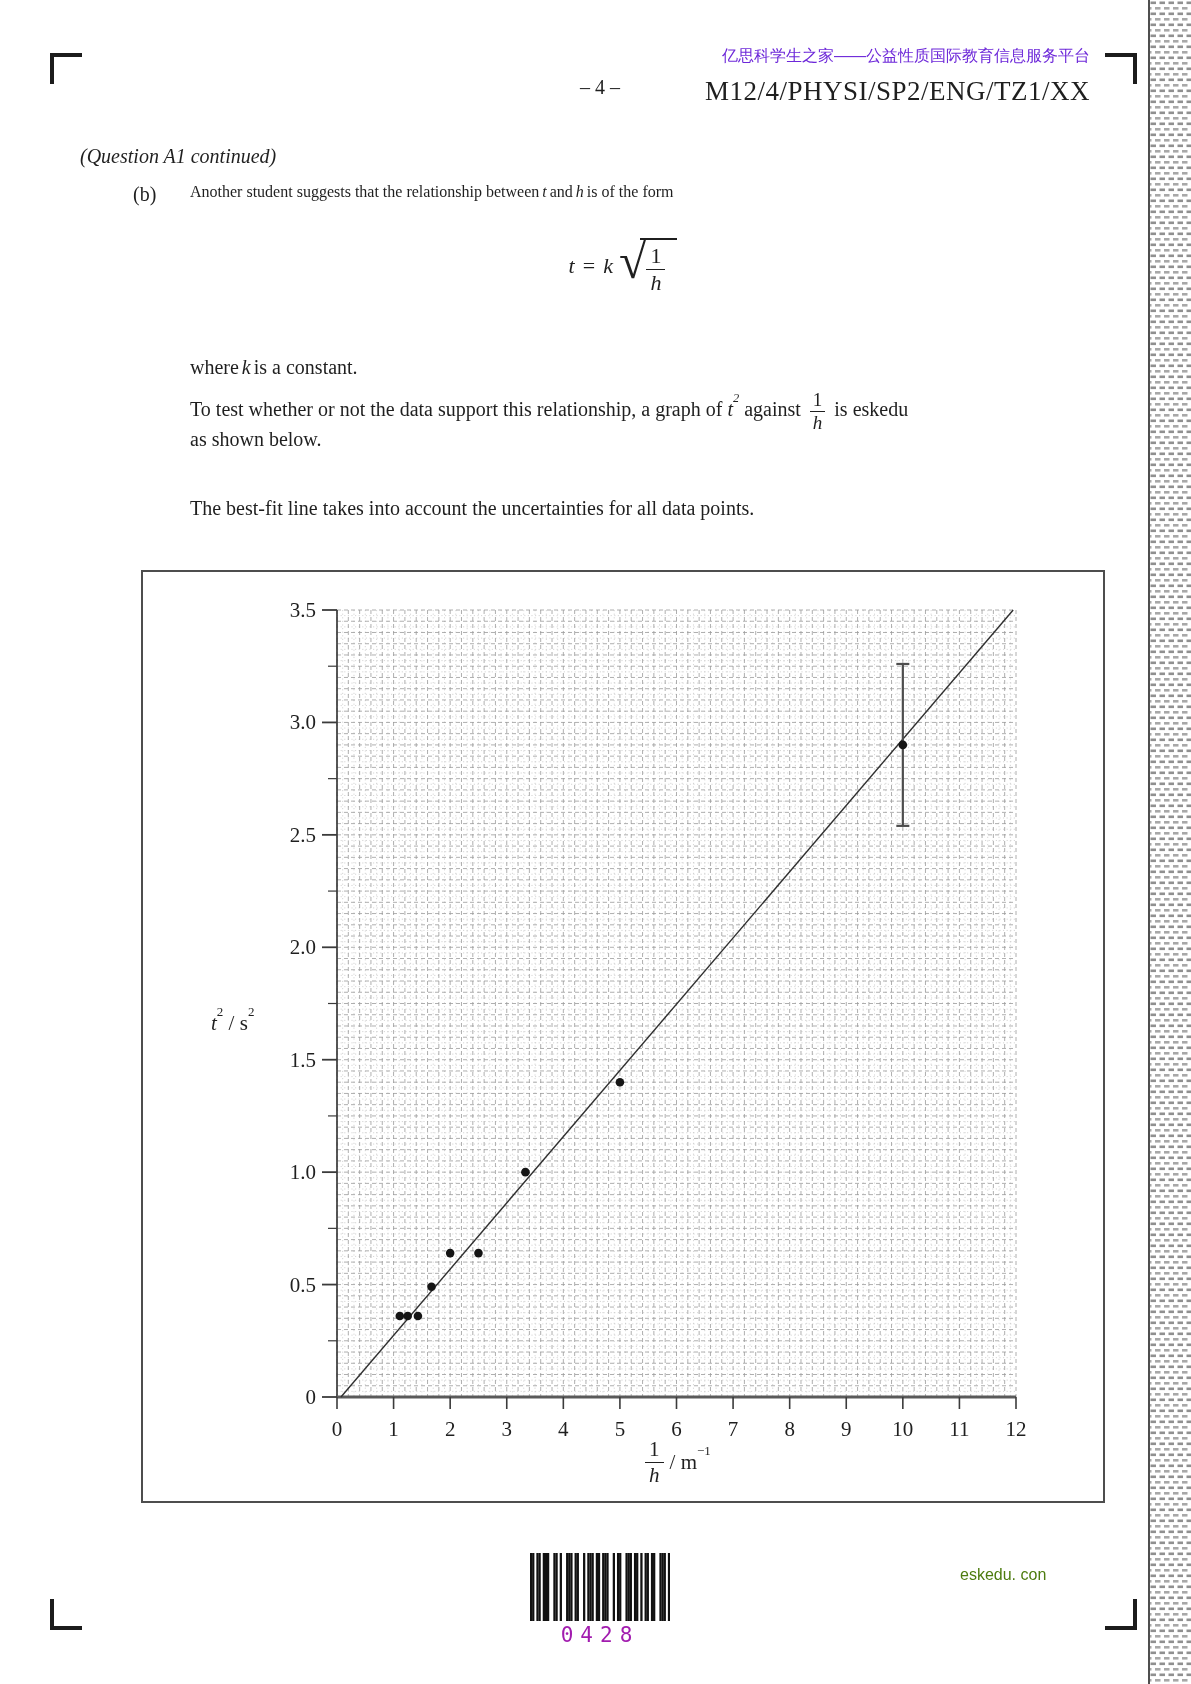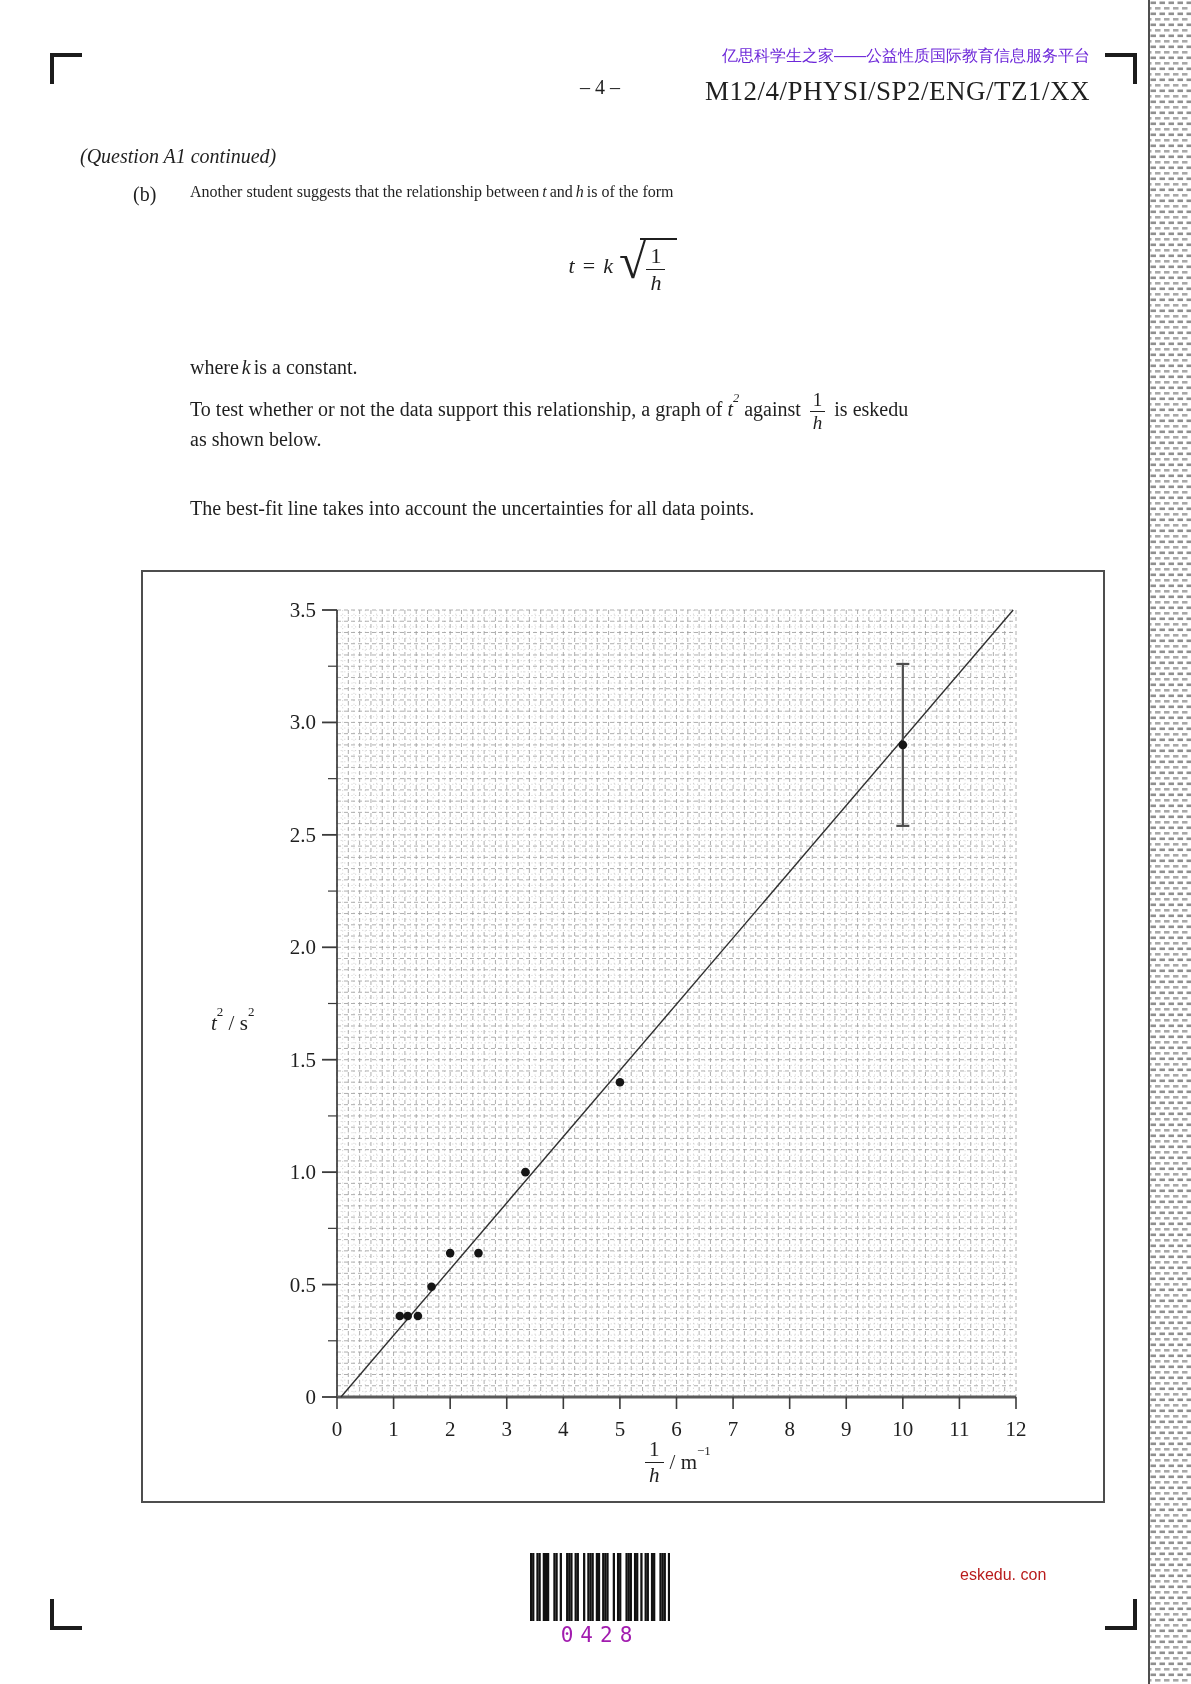--- a/index.html
+++ b/index.html
@@ -36,21 +36,21 @@
   .figure{top:570px;left:141px;width:960px;height:929px;border:2px solid #4d4d4d;background:#fff;}
   .ylab{left:68px;top:438px;font-size:21px;}
   .xlab{left:385px;top:866px;width:300px;display:flex;justify-content:center;align-items:center;font-size:21px;}
   .xlab .frac{font-size:21px;}
   .caption{top:1519px;right:86px;font-size:20px;font-style:italic;}
   
   .barcode{top:1553px;left:530px;width:140px;height:96px;text-align:center;}
   .barcode svg{display:block;}
   .barcode-digits{display:block;margin-top:2px;font-family:"DejaVu Sans Mono",monospace;
                   font-size:21px;letter-spacing:7px;color:#a21caf;}
-  .watermark{top:1566px;left:960px;font-family:"Liberation Sans",sans-serif;font-size:16px;color:#b91c1c;}
+  .watermark{top:1566px;left:960px;font-family:"Liberation Sans",sans-serif;font-size:16px;color:#4d7c0f;}
   
   .mark{width:28px;height:27px;}
   .mark-tl{top:53px;left:50px;border-top:4px solid #1c1c1c;border-left:4px solid #1c1c1c;}
   .mark-tr{top:53px;left:1105px;border-top:4px solid #1c1c1c;border-right:4px solid #1c1c1c;}
   .mark-bl{top:1599px;left:50px;border-bottom:4px solid #1c1c1c;border-left:4px solid #1c1c1c;}
   .mark-br{top:1599px;left:1105px;border-bottom:4px solid #1c1c1c;border-right:4px solid #1c1c1c;}
   
   .band{top:0;right:0;width:41px;height:1684px;border-left:2px solid #4f4f4f;}
 </style>
 </head>

